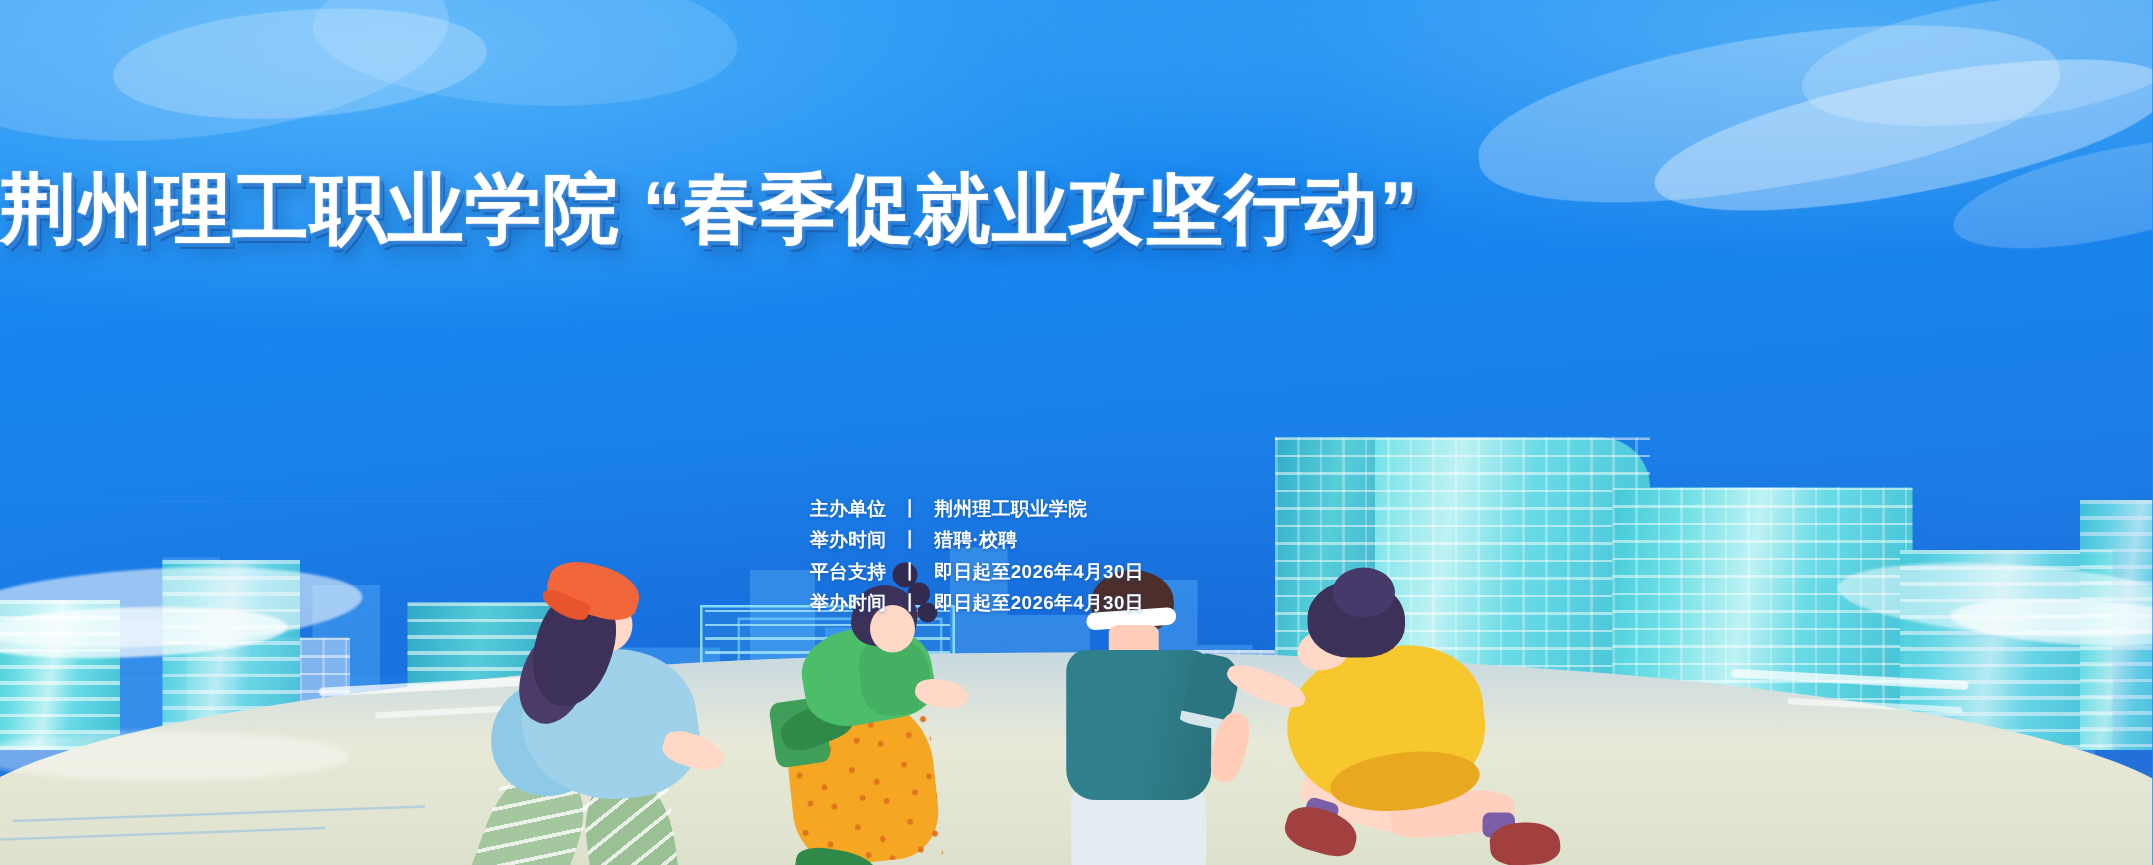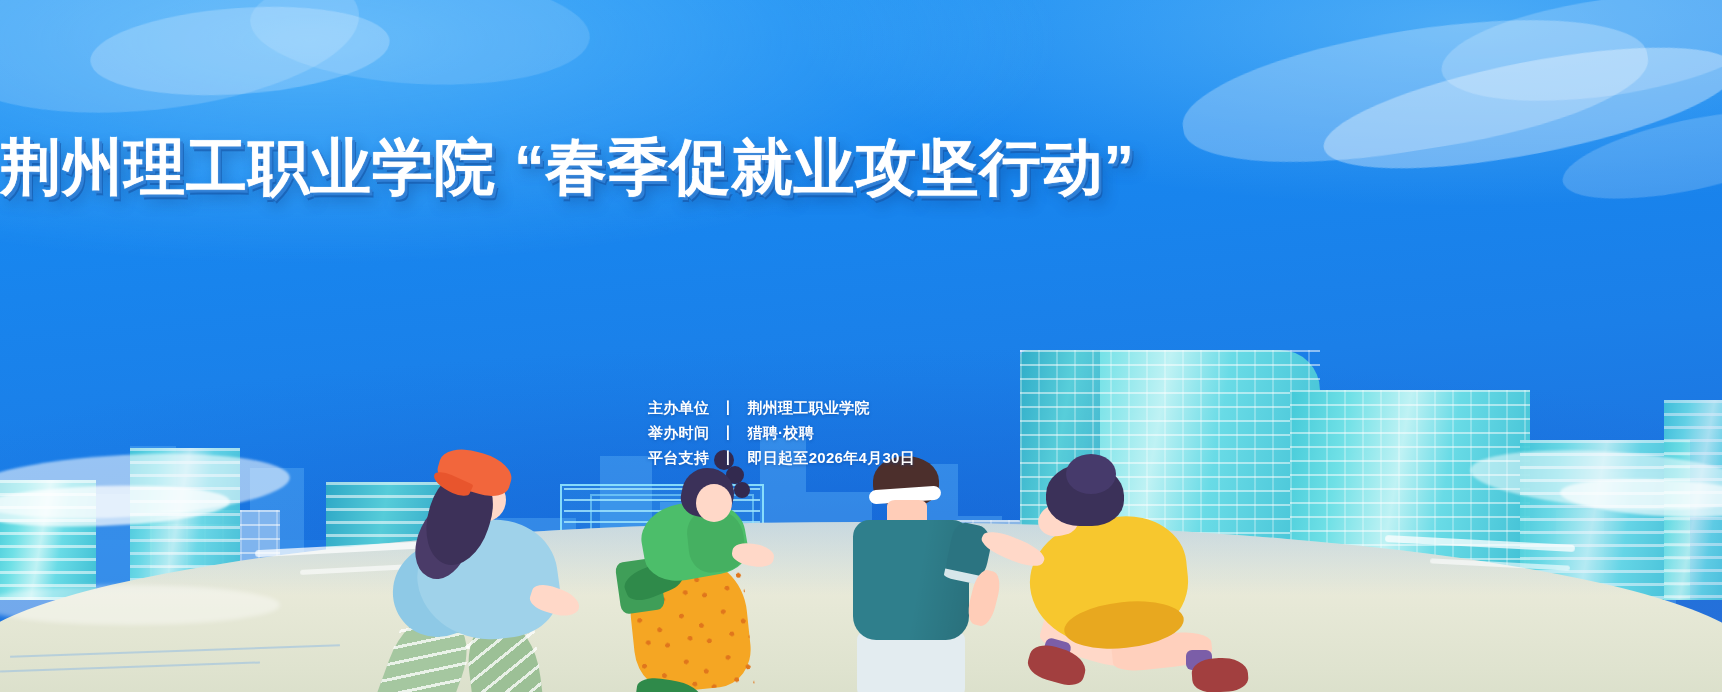--- a/index.html
+++ b/index.html
@@ -345,15 +345,20 @@
     <div class="info-row">
       <span class="info-label">举办时间</span>
       <span class="info-sep">丨</span>
       <span class="info-value">猎聘·校聘</span>
     </div>
     <div class="info-row">
       <span class="info-label">平台支持</span>
       <span class="info-sep">丨</span>
       <span class="info-value">即日起至2026年4月30日</span>
     </div>
+    <div class="info-row">
+      <span class="info-label">举办时间</span>
+      <span class="info-sep">丨</span>
+      <span class="info-value">即日起至2026年4月30日</span>
+    </div>
   </div>
 
 </div>
 
 </body></html>

